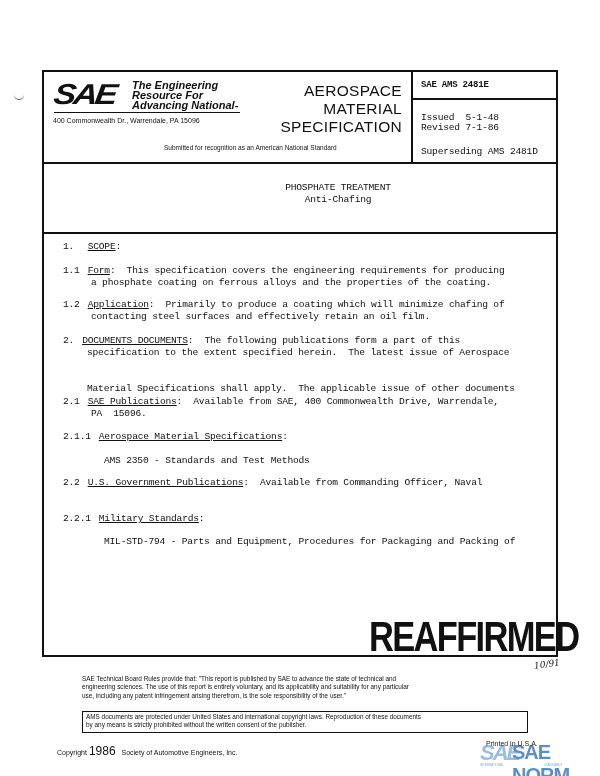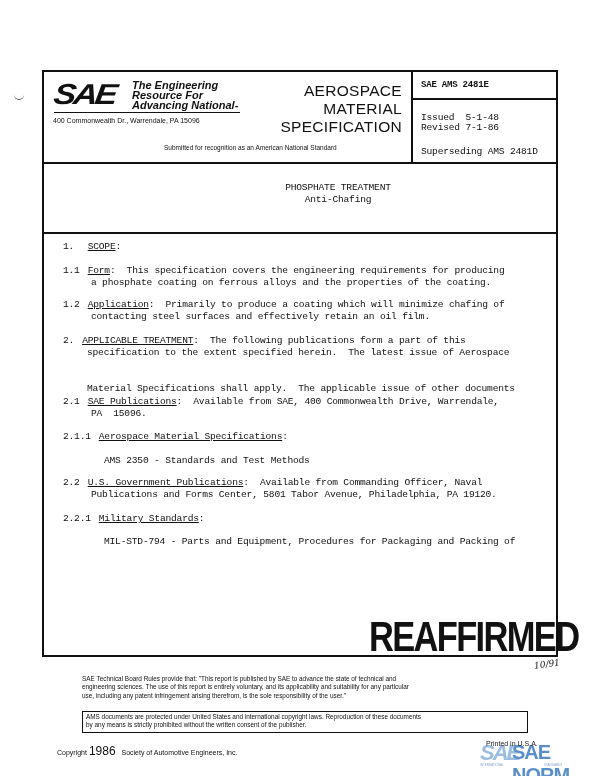--- a/index.html
+++ b/index.html
@@ -69,39 +69,38 @@
   <div><span>1.1</span><span style="display:inline-block;width:8px;"></span><span class="u">Form</span><span>:</span>&nbsp;&nbsp;<span>This specification covers the engineering requirements for producing</span></div>
   <div style="padding-left:28px;">a phosphate coating on ferrous alloys and the properties of the coating.</div>
 </div>
 
 <div class="abs mono" style="left:63px;top:299px;">
   <div><span>1.2</span><span style="display:inline-block;width:8px;"></span><span class="u">Application</span><span>:</span>&nbsp;&nbsp;<span>Primarily to produce a coating which will minimize chafing of</span></div>
   <div style="padding-left:28px;">contacting steel surfaces and effectively retain an oil film.</div>
 </div>
 
 <div class="abs mono" style="left:63px;top:335px;">
-  <div><span>2.</span><span style="display:inline-block;width:8px;"></span><span class="u">APPLICABLE TREATMENT</span><span>:</span>&nbsp;&nbsp;<span>The following publications form a part of this</span></div>
+  <div><span>2.</span><span style="display:inline-block;width:8px;"></span><span class="u">DOCUMENTS DOCUMENTS</span><span>:</span>&nbsp;&nbsp;<span>The following publications form a part of this</span></div>
   <div style="padding-left:24px;white-space:pre;">specification to the extent specified herein.  The latest issue of Aerospace</div>
   <div style="padding-left:24px;white-space:pre;margin-top:24px;">Material Specifications shall apply.  The applicable issue of other documents</div>
 </div>
 
 <div class="abs mono" style="left:63px;top:396px;">
   <div><span>2.1</span><span style="display:inline-block;width:8px;"></span><span class="u">SAE Publications</span><span>:</span>&nbsp;&nbsp;<span>Available from SAE, 400 Commonwealth Drive, Warrendale,</span></div>
   <div style="padding-left:28px;white-space:pre;">PA  15096.</div>
 </div>
 
 <div class="abs mono" style="left:63px;top:431px;">
   <span>2.1.1</span><span style="display:inline-block;width:8px;"></span><span class="u">Aerospace Material Specifications</span><span>:</span>
 </div>
 
 <div class="abs mono" style="left:104px;top:455px;">AMS 2350 - Standards and Test Methods</div>
 
 <div class="abs mono" style="left:63px;top:477px;">
   <div><span>2.2</span><span style="display:inline-block;width:8px;"></span><span class="u">U.S. Government Publications</span><span>:</span>&nbsp;&nbsp;<span>Available from Commanding Officer, Naval</span></div>
-  <div style="padding-left:28px;">Publications and Forms Center, 5801 Tabor Avenue, Philadelphia, PA 19120.</div>
 </div>
 
 <div class="abs mono" style="left:63px;top:513px;">
   <span>2.2.1</span><span style="display:inline-block;width:8px;"></span><span class="u">Military Standards</span><span>:</span>
 </div>
 
 <div class="abs mono" style="left:104px;top:536px;">MIL-STD-794 - Parts and Equipment, Procedures for Packaging and Packing of</div>
 
 <div class="abs reaffirmed" style="left:369px;top:617px;">REAFFIRMED</div>
 <div class="abs" style="left:534px;top:659px;font-family:'DejaVu Serif', serif;font-style:italic;font-size:9px;transform:rotate(-8deg);">10/91</div>

